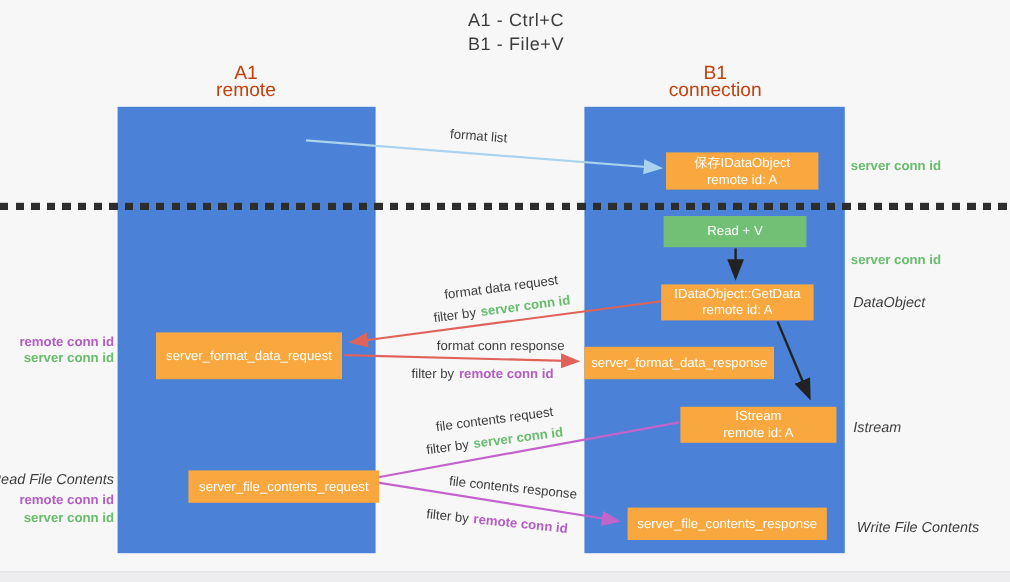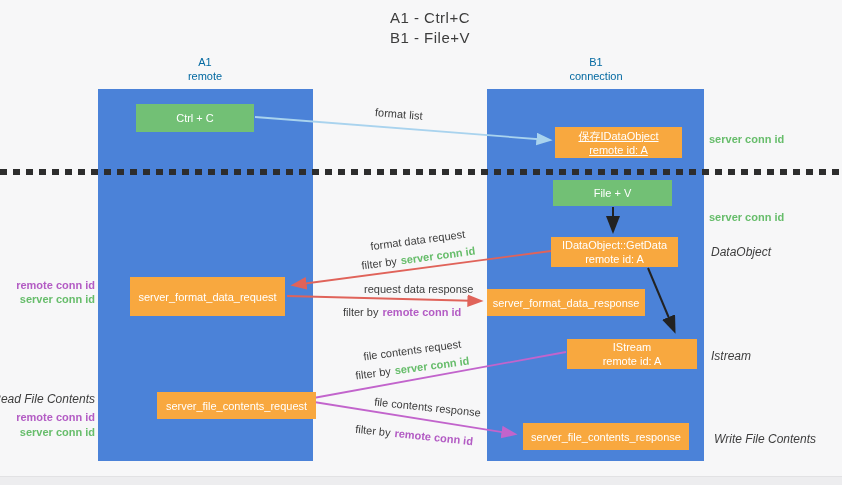--- a/index.html
+++ b/index.html
@@ -2,41 +2,41 @@
 <html><head>
 <meta charset="utf-8">
 <style>
   html,body{margin:0;padding:0;}
   body{background:#f7f7f8;font-family:"Liberation Sans","DejaVu Sans",sans-serif;}
   .canvas{position:relative;width:842px;height:485px;background:#f7f7f8;overflow:hidden;}
 
   .title{position:absolute;left:300px;top:8px;width:260px;text-align:center;
          font-size:15px;line-height:20px;color:#3c3c3c;letter-spacing:0.5px;}
 
-  .ll-header{position:absolute;width:120px;text-align:center;font-size:11px;
-             line-height:14px;color:#0369a1;}
+  .ll-header{position:absolute;width:120px;text-align:center;font-size:16px;
+             line-height:14px;color:#c2410c;}
   .ll-header.a1{left:145px;top:55px;}
   .ll-header.b1{left:536px;top:55px;}
 
   .lifeline{position:absolute;top:89px;height:372px;background:#4b82d8;}
   .lifeline.a1{left:98px;width:215px;}
   .lifeline.b1{left:487px;width:217px;}
 
   .dotline{position:absolute;left:0;top:169px;width:842px;height:6px;z-index:5;
            background:repeating-linear-gradient(to right,#2d2d2d 0 7px,transparent 7px 13px);}
 
   .node{position:absolute;display:flex;flex-direction:column;justify-content:center;
         align-items:center;color:#fff;font-size:11px;line-height:14px;text-align:center;
         z-index:6;}
   .green{background:#72c075;}
   .orange{background:#f8a83f;}
 
   .n-ctrlc{left:136px;top:104px;width:118px;height:28px;}
   .n-ctrlv{left:553px;top:180px;width:119px;height:26px;}
-  .n-save{left:555px;top:127px;width:127px;height:31px;text-decoration:underline;}
+  .n-save{left:555px;top:127px;width:127px;height:31px;}
   .n-getdata{left:551px;top:237px;width:127px;height:30px;}
   .n-istream{left:567px;top:339px;width:130px;height:30px;}
   .n-sfdreq{left:130px;top:277px;width:155px;height:39px;}
   .n-sfdresp{left:487px;top:289px;width:158px;height:27px;align-items:center;}
   .n-sfcreq{left:128px;top:392px;width:159px;height:27px;margin-left:29px;}
   .n-sfcresp{left:523px;top:423px;width:166px;height:27px;}
 
   .lbl{position:absolute;font-size:11px;color:#3d3d3d;white-space:nowrap;z-index:7;}
   .lbl .g{color:#67bd6b;font-weight:bold;}
   .lbl .p{color:#b35cc4;font-weight:bold;}
@@ -94,31 +94,28 @@
     </defs>
     <line x1="255" y1="117" x2="549" y2="140" stroke="#a9d3ee" stroke-width="1.8" marker-end="url(#mBlue)"></line>
     <line x1="613" y1="207" x2="613" y2="230" stroke="#222222" stroke-width="2" marker-end="url(#mBlack)"></line>
     <line x1="648" y1="268" x2="674" y2="330" stroke="#222222" stroke-width="2" marker-end="url(#mBlack)"></line>
     <line x1="551" y1="251" x2="294" y2="285" stroke="#e0635a" stroke-width="1.8" marker-end="url(#mRed)"></line>
     <line x1="287" y1="296" x2="480" y2="301" stroke="#e0635a" stroke-width="1.8" marker-end="url(#mRed)"></line>
     <line x1="566" y1="352" x2="297" y2="401" stroke="#c264cc" stroke-width="1.8" marker-end="url(#mMag)"></line>
     <line x1="289" y1="398" x2="514" y2="434" stroke="#c264cc" stroke-width="1.8" marker-end="url(#mMag)"></line>
   </svg>
 
-  <div class="node green n-ctrlc">
-    <span>Ctrl + C</span>
-  </div>
 
   <div class="node orange n-save">
     <span>保存IDataObject</span>
     <span>remote id: A</span>
   </div>
 
   <div class="node green n-ctrlv">
-    <span>File + V</span>
+    <span>Read + V</span>
   </div>
 
   <div class="node orange n-getdata">
     <span>IDataObject::GetData</span>
     <span>remote id: A</span>
   </div>
 
   <div class="node orange n-istream">
     <span>IStream</span>
     <span>remote id: A</span>
@@ -140,21 +137,21 @@
     <span>server_file_contents_response</span>
   </div>
 
   <div class="lbl rot-s" style="left:375px;top:108px;">format list</div>
 
   <div class="lbl rot-n" style="left:370px;top:234px;">format data request</div>
   <div class="lbl rot-n" style="left:361px;top:252px;">
     <span class="fl-gap">filter by</span><span class="g">server conn id</span>
   </div>
 
-  <div class="lbl" style="left:364px;top:283px;">request data response</div>
+  <div class="lbl" style="left:364px;top:283px;">format conn response</div>
   <div class="lbl" style="left:343px;top:306px;">
     <span class="fl-gap">filter by</span><span class="p">remote conn id</span>
   </div>
 
   <div class="lbl rot-n" style="left:363px;top:344px;">file contents request</div>
   <div class="lbl rot-n" style="left:355px;top:362px;">
     <span class="fl-gap">filter by</span><span class="g">server conn id</span>
   </div>
 
   <div class="lbl rot-p" style="left:374px;top:401px;">file contents response</div>

